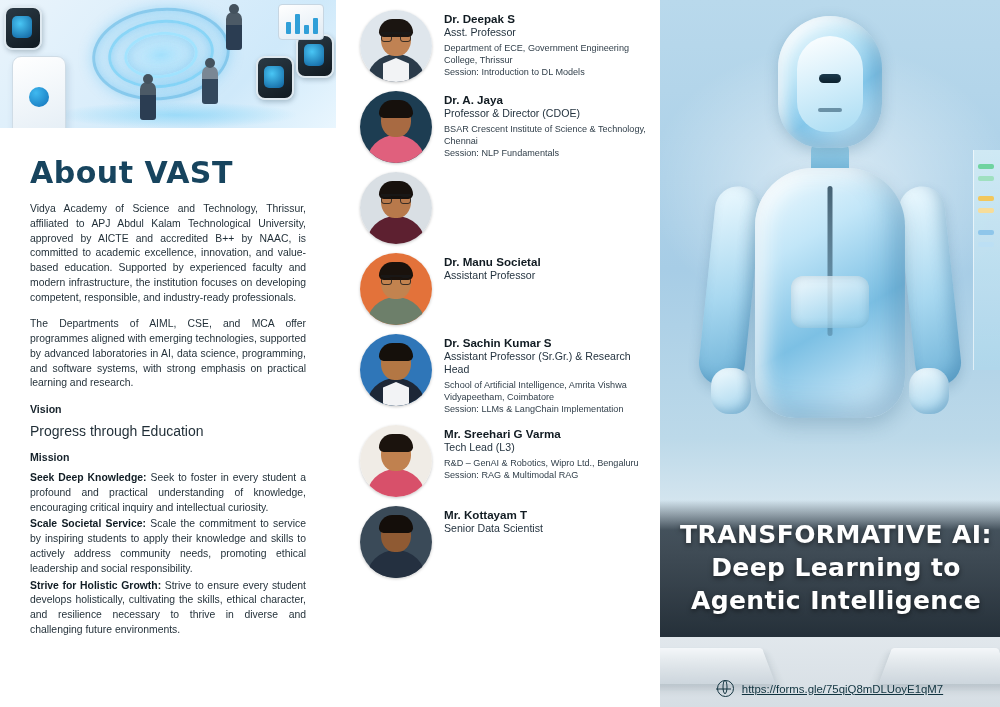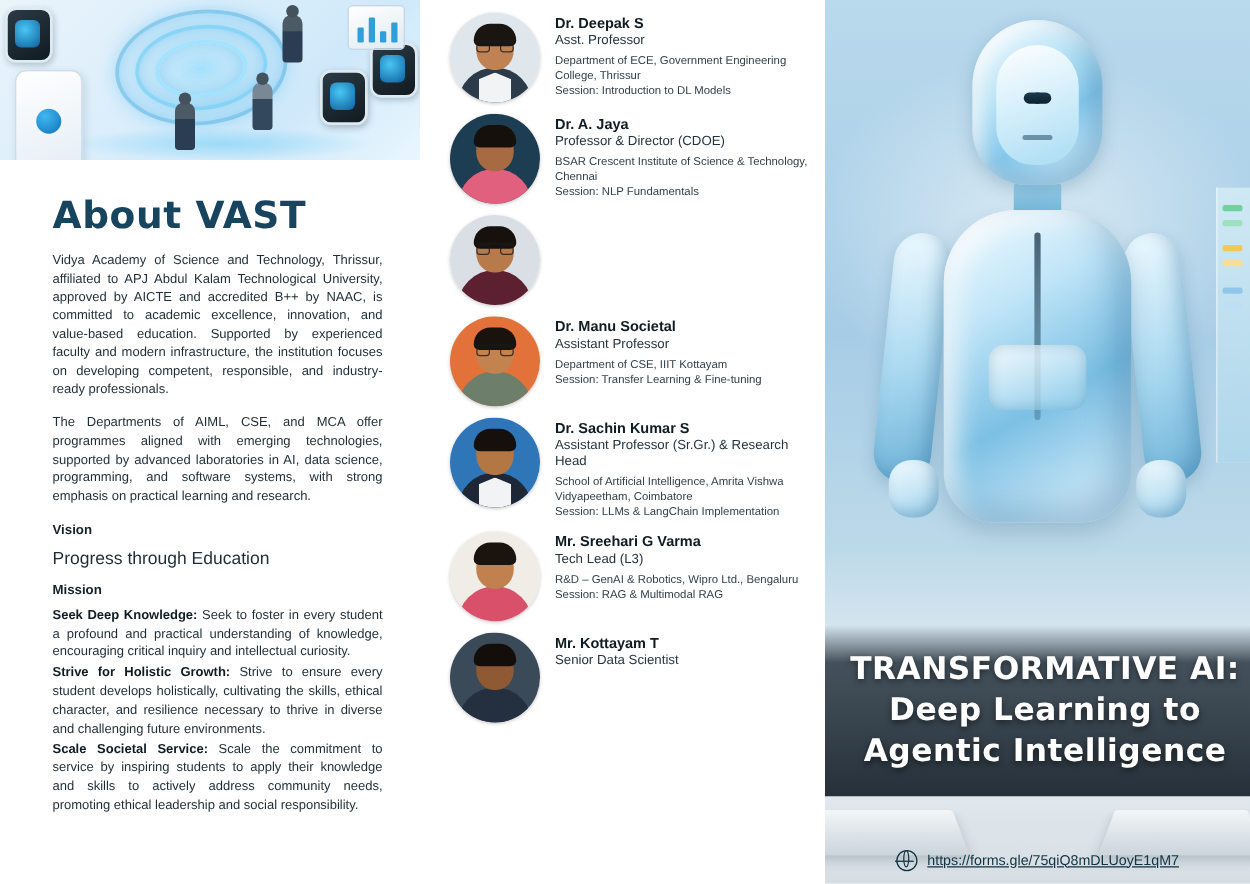--- a/index.html
+++ b/index.html
@@ -139,21 +139,21 @@
   .hero-deck {
     position: absolute;
     left: 56px;
     bottom: 0;
     width: 240px;
     height: 26px;
     background: radial-gradient(ellipse at center, rgba(90,200,245,0.45), rgba(200,235,250,0) 72%);
   }
 
   .left-body {
-    padding: 18px 30px 0 42px;
+    padding: 18px 30px 0 30px;
   }
   .about-title {
     font-family: "DejaVu Sans", sans-serif;
     font-size: 30px;
     font-weight: bold;
     letter-spacing: 0.5px;
     color: #17445e;
     margin: 12px 0 14px 0;
     line-height: 1;
   }
@@ -570,24 +570,24 @@
 
       <div class="sub-head">Vision</div>
       <div class="plain-line">Progress through Education</div>
 
       <div class="sub-head">Mission</div>
 
       <p class="mission-item">
         <b>Seek Deep Knowledge:</b><span> Seek to foster in every student a profound and practical understanding of knowledge, encouraging critical inquiry and intellectual curiosity.</span>
       </p>
       <p class="mission-item">
-        <b>Strive for Holistic Growth:</b><span> Strive to ensure every student develops holistically, cultivating the skills, ethical character, and resilience necessary to thrive in diverse and challenging future environments.</span>
+        <b>Scale Societal Service:</b><span> Scale the commitment to service by inspiring students to apply their knowledge and skills to actively address community needs, promoting ethical leadership and social responsibility.</span>
       </p>
       <p class="mission-item">
-        <b>Scale Societal Service:</b><span> Scale the commitment to service by inspiring students to apply their knowledge and skills to actively address community needs, promoting ethical leadership and social responsibility.</span>
+        <b>Strive for Holistic Growth:</b><span> Strive to ensure every student develops holistically, cultivating the skills, ethical character, and resilience necessary to thrive in diverse and challenging future environments.</span>
       </p>
     </div>
   </div>
 
   <div class="panel-mid">
 
     <div class="speaker">
       <div class="avatar">
         <div class="bg" style="background:#dfe6ec"></div>
         <div class="body" style="background:#2b3b4a"></div>
@@ -633,22 +633,20 @@
       <div class="avatar">
         <div class="bg" style="background:#e3723a"></div>
         <div class="body" style="background:#6d7f6a"></div>
         <div class="head" style="background:#c2834f"></div>
         <div class="hair" style="background:#1a120c"></div>
         <div class="glasses"></div>
       </div>
       <div class="sp-info">
         <div class="sp-name">Dr. Manu Societal</div>
         <div class="sp-role">Assistant Professor</div>
-        <div class="sp-detail" style="white-space:pre-line">Department of CSE, IIIT Kottayam
-Session: Transfer Learning &amp; Fine-tuning</div>
       </div>
     </div>
 
     <div class="speaker">
       <div class="avatar">
         <div class="bg" style="background:#2f76b8"></div>
         <div class="body" style="background:#1d2736"></div>
         <div class="shirt"></div>
         <div class="head" style="background:#b37744"></div>
         <div class="hair" style="background:#15100b"></div>

